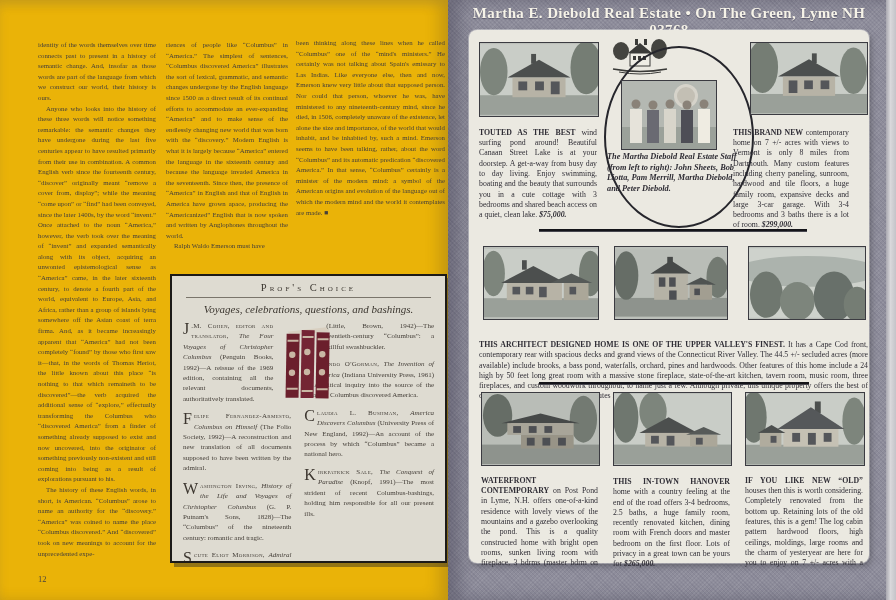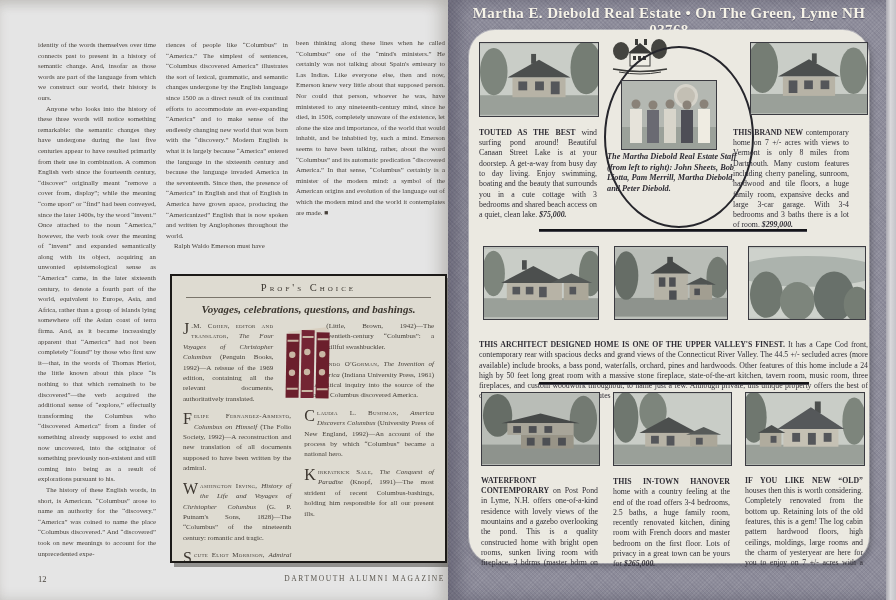--- a/index.html
+++ b/index.html
@@ -1,37 +1,37 @@
 <!DOCTYPE html>
 <html><head>
 <meta charset="utf-8">
 <style>
   html,body{margin:0;padding:0;background:#222;}
   .spread{position:relative;width:896px;height:600px;overflow:hidden;
     font-family:"Liberation Serif","DejaVu Serif",serif;}
   
   .page-left{position:absolute;left:0;top:0;width:448px;height:600px;
-    background:#e5e5e5;
+    background:#eab308;
     box-shadow:inset -10px 0 14px rgba(60,55,45,0.18), inset 0 6px 10px rgba(120,115,100,0.15);}
   .col{position:absolute;top:40px;font-size:6.8px;line-height:10.6px;
     text-align:justify;color:#46403a;overflow:hidden;}
   .col p{margin:0;text-indent:8px;}
   .col p:first-child{text-indent:0;}
   .col1{left:38px;width:118px;height:528px;}
   .col2{left:166px;width:122px;height:232px;}
   .col3{left:296px;width:149px;height:236px;top:38px;}
   
   .profs-box{position:absolute;left:170px;top:274px;width:277px;height:289px;
     box-sizing:border-box;border:2px solid #1c1a18;background:#dedbd1;
     box-shadow:4px 4px 0 rgba(45,42,38,0.45);overflow:hidden;}
   .profs-title{margin:6px 14px 0;text-align:center;font-variant:small-caps;
     letter-spacing:3px;font-size:10.5px;color:#3a352f;
     border-bottom:1px solid #7a756b;padding-bottom:4px;}
   .profs-subtitle{margin:5px 8px 4px;text-align:center;font-style:italic;
-    font-weight:bold;font-size:11px;color:#3a352e;}
+    font-weight:normal;font-size:11px;color:#3a352e;}
   .profs-cols{display:flex;gap:13px;padding:2px 11px;}
   .pcol-l{width:112px;}
   .pcol-r{width:134px;}
   .entry{margin:0 0 7px;font-size:7px;line-height:10.4px;text-align:justify;color:#46403a;}
   .entry .cap{float:left;font-size:16px;line-height:13px;margin:1px 2px 0 0;color:#3c362f;}
   .entry .author{font-variant:small-caps;letter-spacing:0.3px;}
   .entry .btitle{font-style:italic;}
   .entry.wrap-r{padding-right:18px;}
   .entry.wrap-l{padding-left:20px;}
   .books{position:absolute;left:50%;top:46px;transform:translateX(-54%) rotate(1deg);
@@ -45,21 +45,21 @@
     background-image:
       repeating-linear-gradient(45deg, rgba(55,52,78,0.10) 0 1px, transparent 1px 3px),
       repeating-linear-gradient(-45deg, rgba(255,255,255,0.07) 0 1px, transparent 1px 3px);
     box-shadow:inset 12px 0 16px rgba(30,28,45,0.30);}
   .page-edge{position:absolute;right:0;top:0;width:10px;height:600px;
     background:linear-gradient(90deg,#a9a8b0,#d9d8db 45%,#c4c3c8);}
   .ad-header{position:absolute;left:8px;right:14px;top:5px;text-align:center;
     font-weight:bold;font-size:15px;letter-spacing:0.4px;color:#f6f3e8;
     text-shadow:0 1px 1px rgba(40,38,60,0.5);}
   .ad-panel{position:absolute;left:21px;top:30px;width:400px;height:533px;
-    background:#ebe9e1;border-radius:26px;
+    background:#ebe9e1;border-radius:8px;
     box-shadow:0 0 0 1px rgba(255,255,255,0.35),2px 3px 6px rgba(0,0,0,0.3);}
   .photo{position:absolute;border:1px solid #3b3b41;background:#bcc0ba;overflow:hidden;}
   .photo svg{display:block;width:100%;height:100%;}
   .photo.flip svg{transform:scaleX(-1);}
   .photo.dim svg{filter:brightness(0.92);}
   .listing{position:absolute;font-size:7.8px;line-height:10.3px;text-align:justify;
     color:#2f2d35;overflow:hidden;}
   .listing .lead{font-weight:bold;}
   .listing .price{font-style:italic;font-weight:bold;}
   .staff-oval{position:absolute;left:135px;top:16px;width:146px;height:178px;
@@ -141,21 +141,20 @@
             <span class="cap">C</span><span class="author">laudia L. Bushman, </span><span class="btitle">America Discovers Columbus</span><span> (University Press of New England, 1992)—An account of the process by which “Columbus” became a national hero.</span>
           </p>
           <p class="entry">
             <span class="cap">K</span><span class="author">irkpatrick Sale, </span><span class="btitle">The Conquest of Paradise</span><span> (Knopf, 1991)—The most strident of recent Columbus-bashings, holding him responsible for all our present ills.</span>
           </p>
         </div>
       </div>
     </div>
 
     <div class="pg-num">12</div>
-    <div class="mag-name">DARTMOUTH ALUMNI MAGAZINE</div>
   </div>
 
   <div class="page-right">
     <div class="ad-header">Martha E. Diebold Real Estate • On The Green, Lyme NH 03768</div>
 
     <div class="ad-panel">
 
       <div class="photo" style="left:10px;top:12px;width:118px;height:73px;">
         <svg viewBox="0 0 120 72">
             <rect width="120" height="72" fill="#c9cdc7"></rect>

